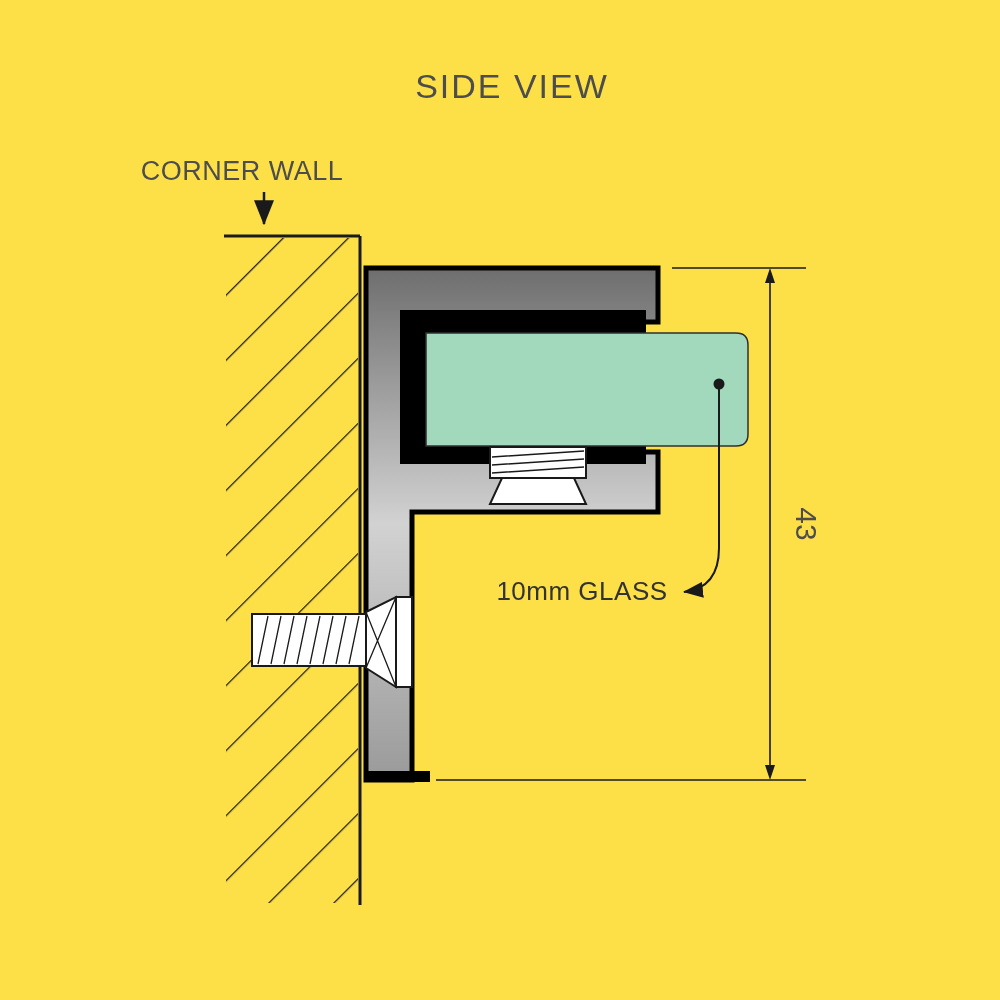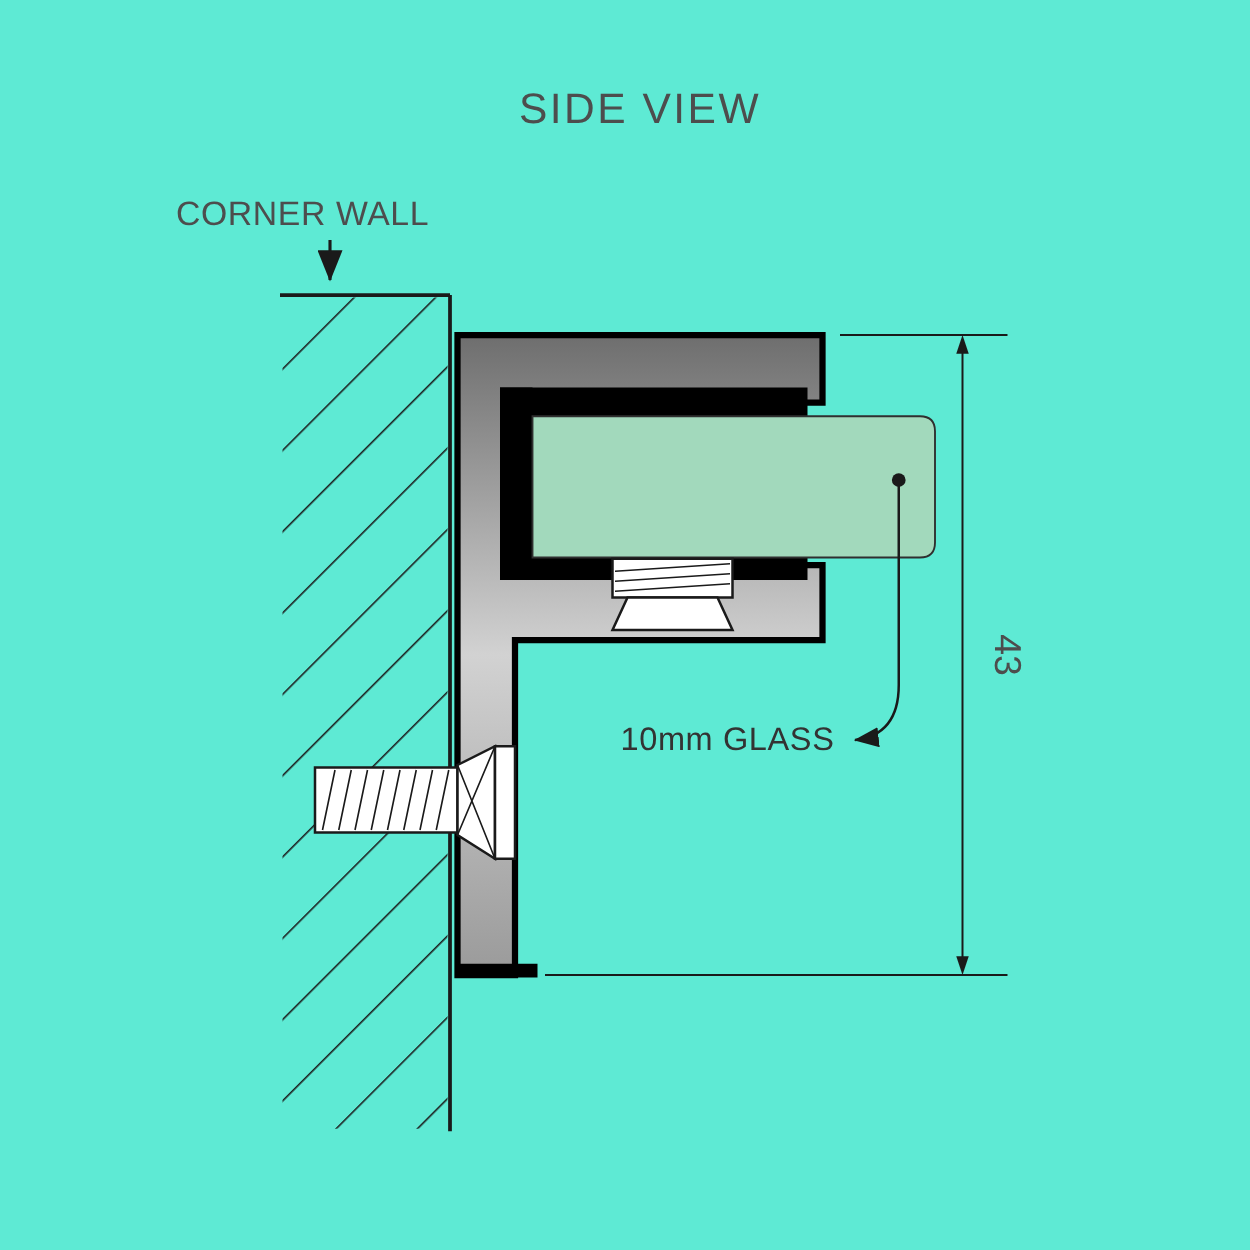--- a/index.html
+++ b/index.html
@@ -1,20 +1,20 @@
 <!DOCTYPE html>
 <html><head>
 <meta charset="utf-8">
 <style>
   html, body { margin: 0; padding: 0; background: #ffffff; }
   .stage {
     position: relative;
     width: 1000px;
     height: 1000px;
-    background: #5eead4;
+    background: #fde047;
     overflow: hidden;
   }
   svg { display: block; }
   text { font-family: "Liberation Sans", "DejaVu Sans", sans-serif; }
   .title-text { font-size: 34px; letter-spacing: 2px; }
   .label-text { font-size: 27px; letter-spacing: 0.5px; }
   .glass-text { font-size: 26px; letter-spacing: 0.5px; }
   .dim-text   { font-size: 30px; }
 </style>
 </head>

